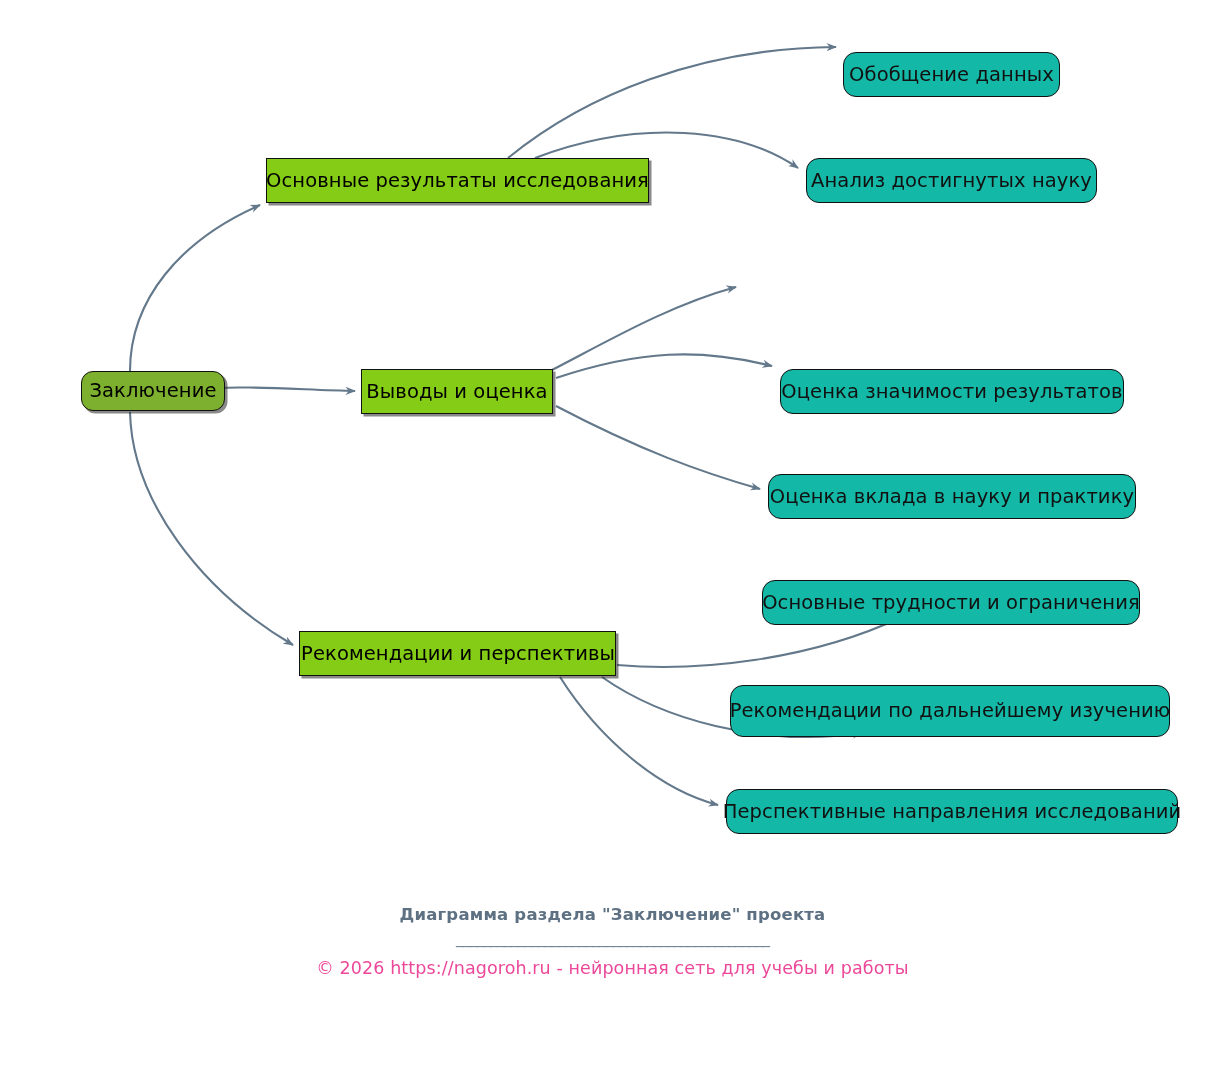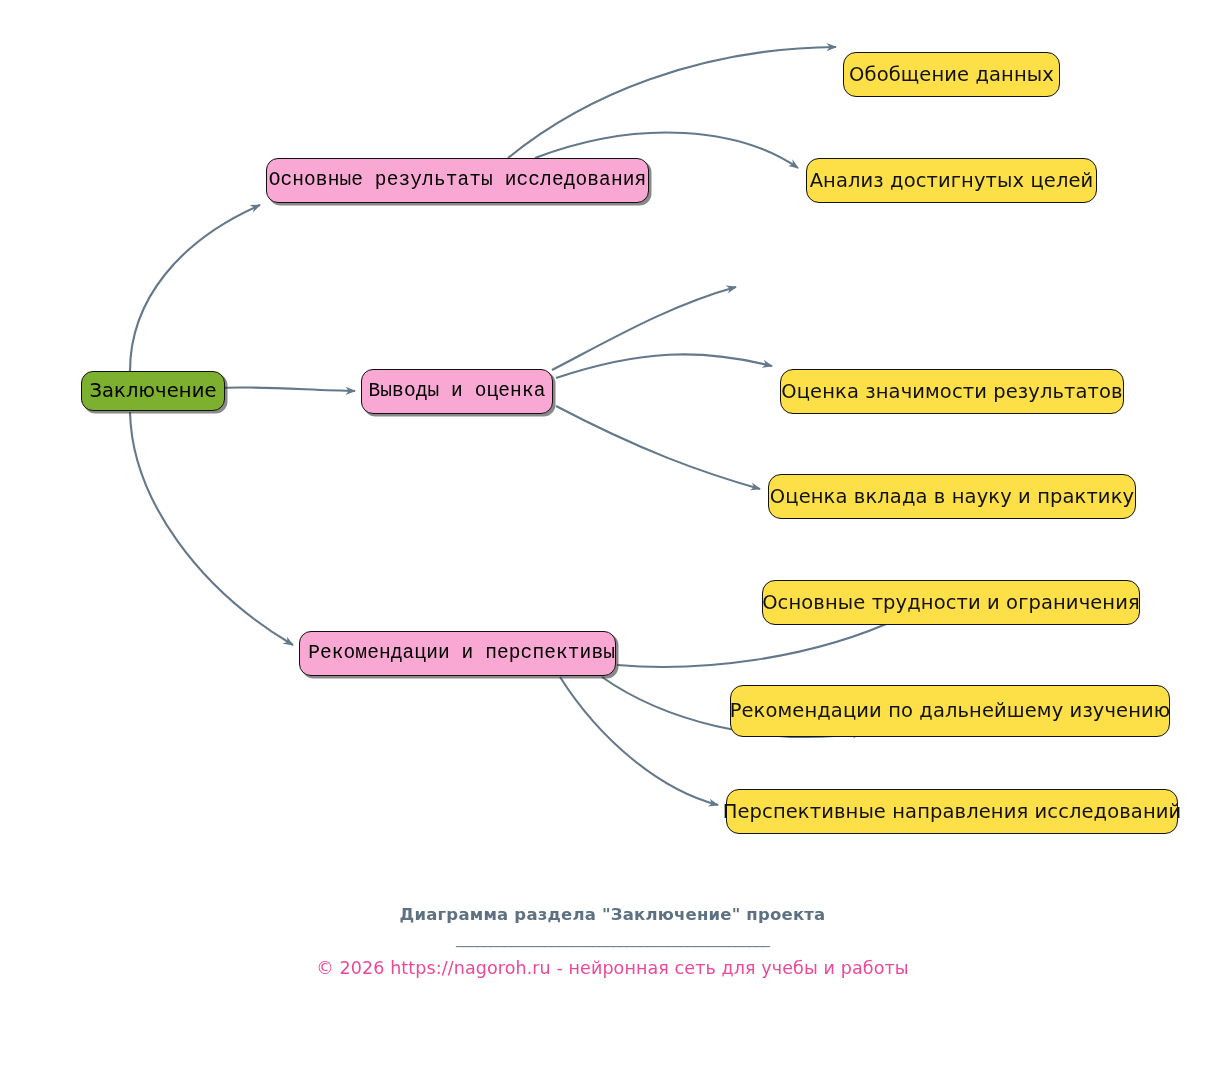--- a/index.html
+++ b/index.html
@@ -51,34 +51,33 @@
     border-radius: 12px;
     box-shadow: 2.5px 2.5px 0 rgba(40,40,40,0.55);
   }
   .node-root .node-label {
     color: #000000;
     font-size: 19.5px;
   }
 
   
   .node-branch {
-    background: #f9a8d4;
+    background: #84cc16;
     border: 1.4px solid #111111;
-    border-radius: 12px;
+    border-radius: 0;
     box-shadow: 2.5px 2.5px 0 rgba(40,40,40,0.55);
-    font-family: Liberation Mono, monospace;
   }
   .node-branch .node-label {
     color: #000000;
     font-size: 19.5px;
   }
 
   
   .node-leaf {
-    background: #fde047;
+    background: #14b8a6;
     border: 1.6px solid #111111;
     border-radius: 13px;
     justify-content: center;
   }
   .node-leaf .node-label {
     color: #111111;
     font-size: 19.5px;
   }
 
   
@@ -149,21 +148,21 @@
     <span class="node-label">Заключение</span>
   </div>
 
   <div class="node node-branch" style="left:266px; top:158px; width:383px; height:45px;">
     <span class="node-label">Основные результаты исследования</span>
   </div>
   <div class="node node-leaf" style="left:843px; top:52px; width:217px; height:45px;">
     <span class="node-label">Обобщение данных</span>
   </div>
   <div class="node node-leaf" style="left:806px; top:158px; width:291px; height:45px;">
-    <span class="node-label">Анализ достигнутых целей</span>
+    <span class="node-label">Анализ достигнутых науку</span>
   </div>
 
   <div class="node node-branch" style="left:361px; top:369px; width:192px; height:45px;">
     <span class="node-label">Выводы и оценка</span>
   </div>
   <div class="node node-leaf" style="left:780px; top:369px; width:344px; height:45px;">
     <span class="node-label">Оценка значимости результатов</span>
   </div>
   <div class="node node-leaf" style="left:768px; top:474px; width:368px; height:45px;">
     <span class="node-label">Оценка вклада в науку и практику</span>

